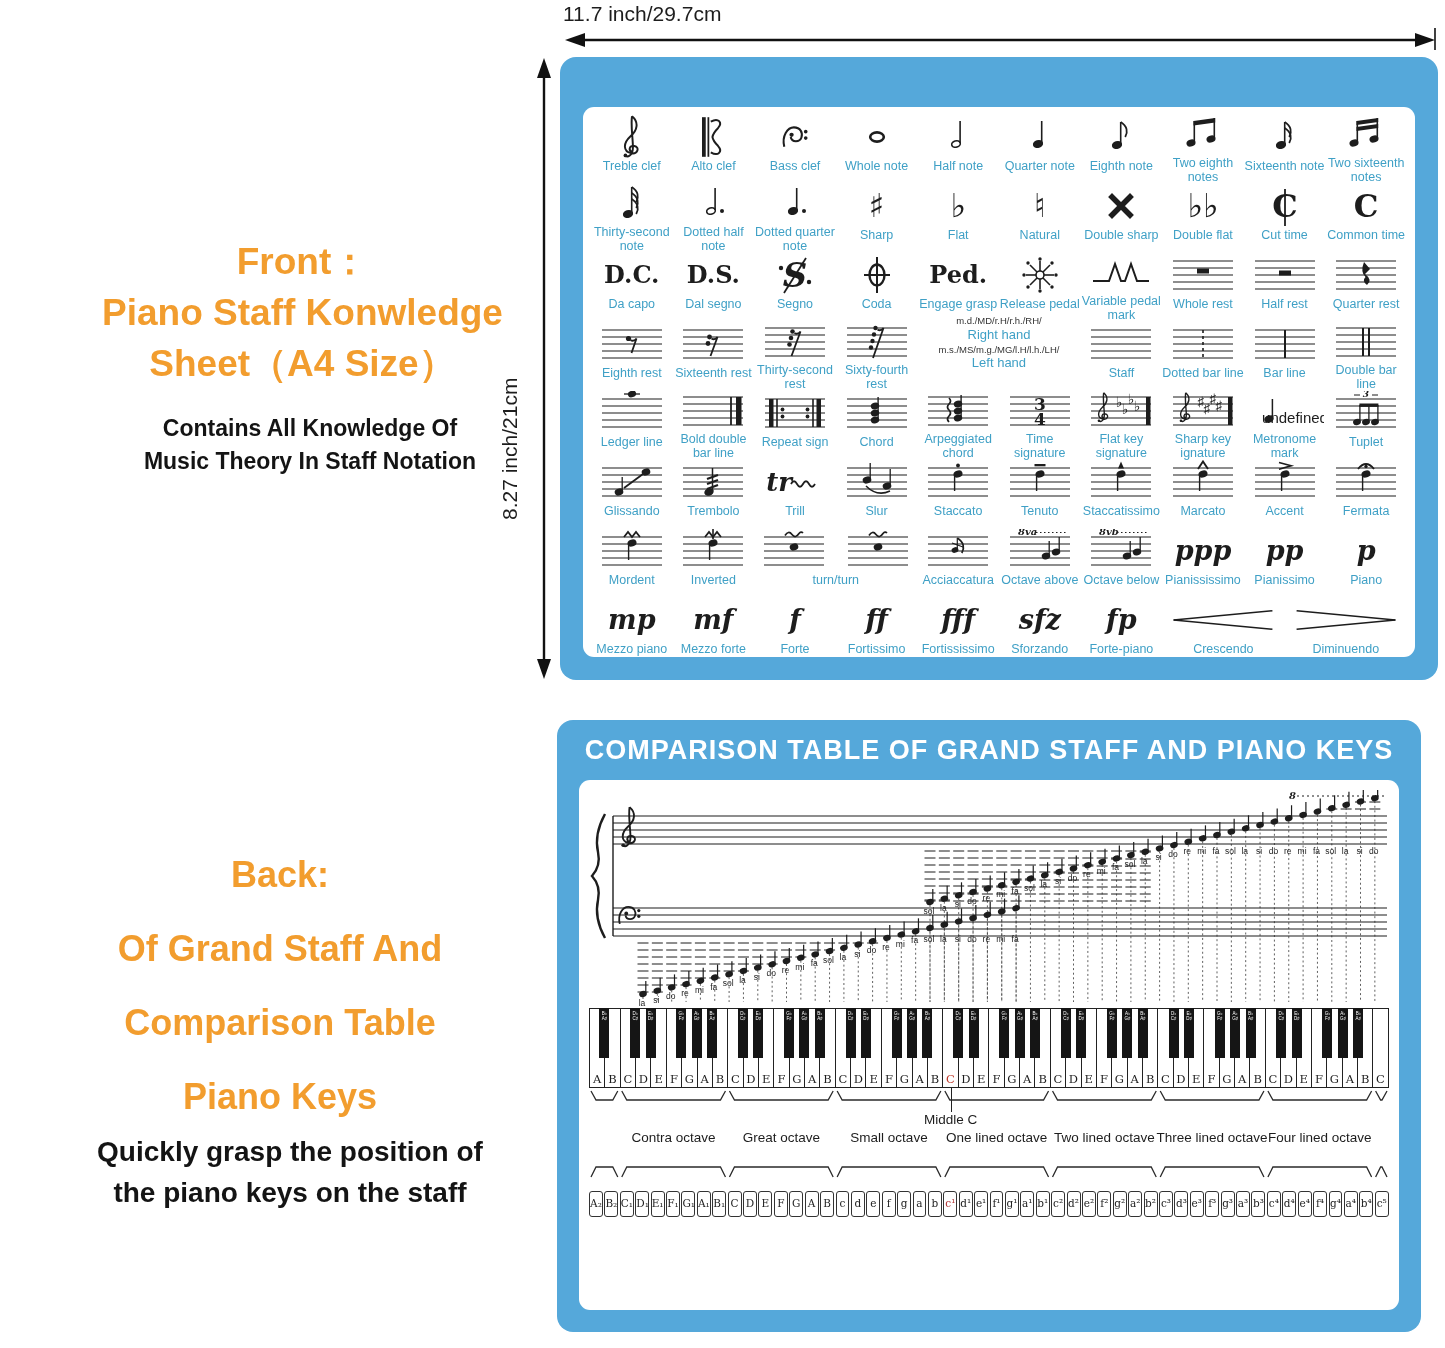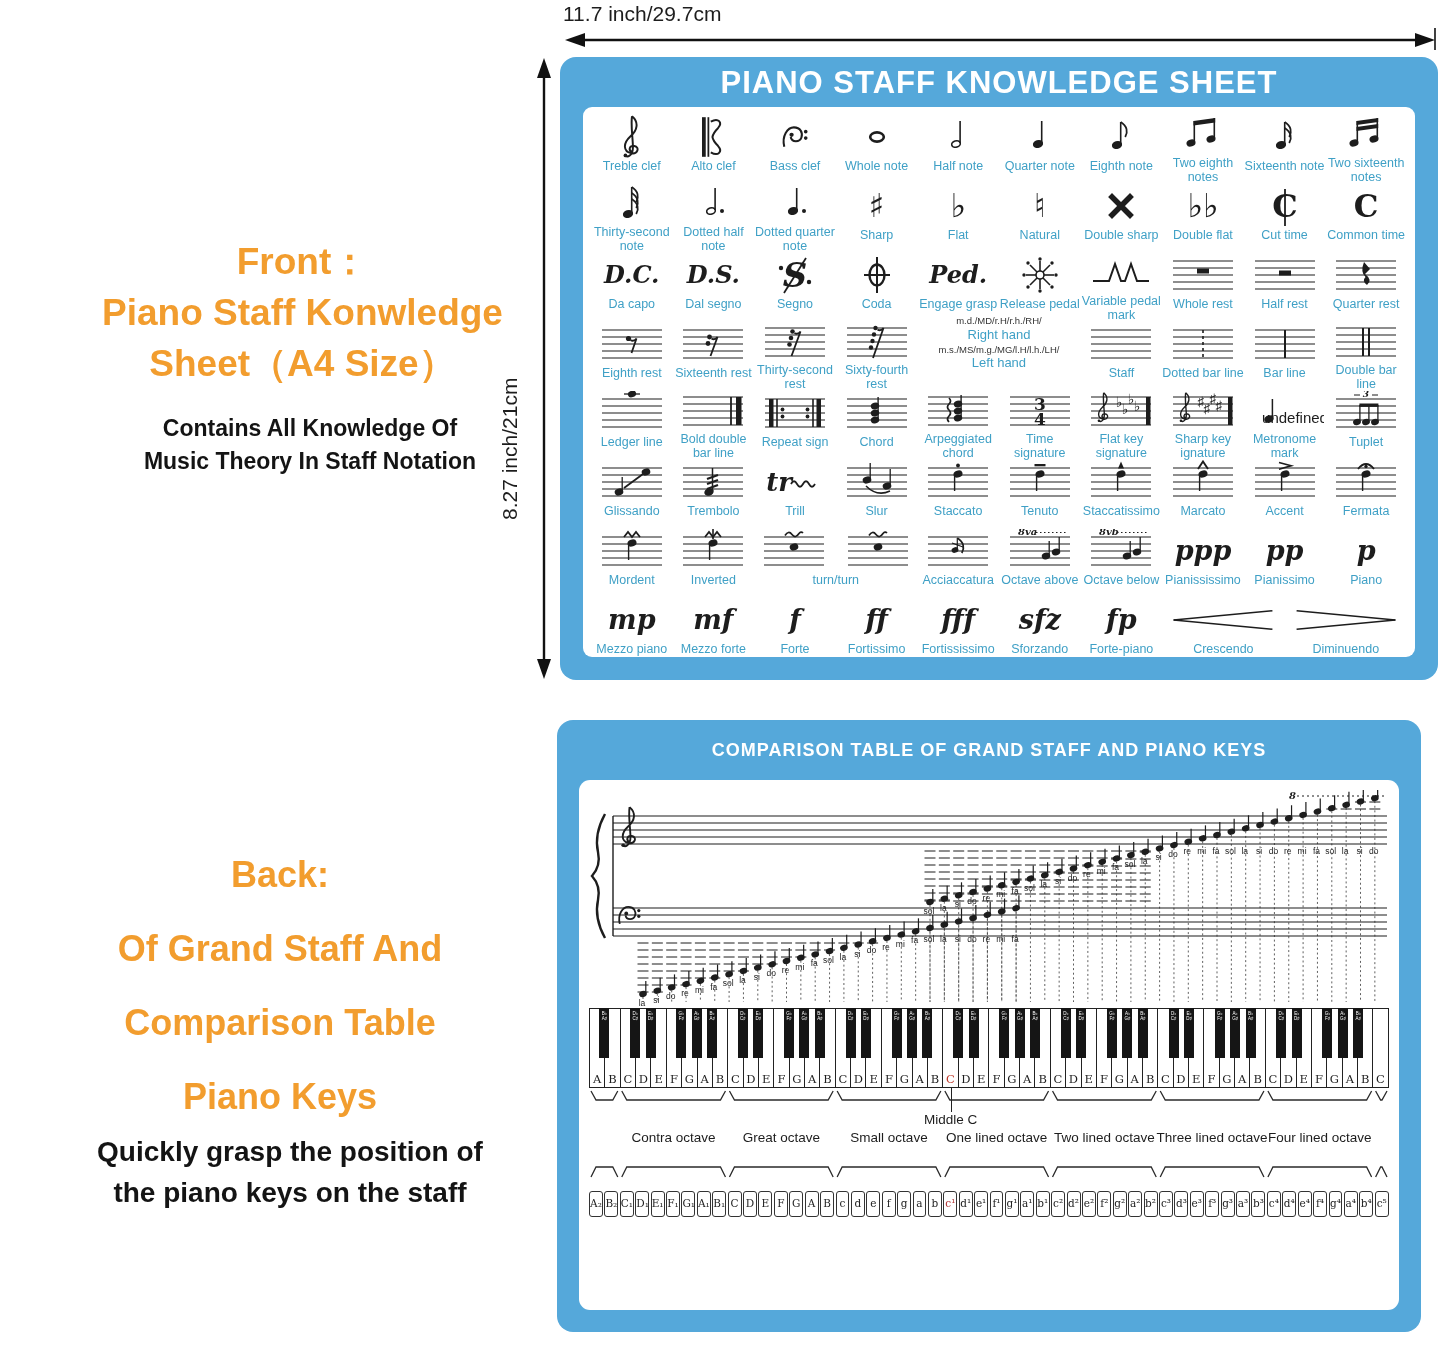--- a/index.html
+++ b/index.html
@@ -17,35 +17,35 @@
   #dim-top-arrow{position:absolute;left:563px;top:26px;}
   #dim-left-arrow{position:absolute;left:533px;top:57px;}
   #dim-left-label{position:absolute;left:498px;top:240px;height:280px;font-size:21px;
       writing-mode:vertical-rl;transform:rotate(180deg);white-space:nowrap;}
   
   .card{position:absolute;background:#55A8DA;border-radius:16px;}
   #card-front{left:560px;top:57px;width:878px;height:623px;}
   #card-back{left:557px;top:720px;width:864px;height:612px;}
   .card-title{color:#fff;font-weight:bold;text-align:center;letter-spacing:1px;}
   #card-front .card-title{font-size:31px;line-height:52px;height:52px;}
-  #card-back .card-title{font-size:18px;line-height:60px;height:68px;}
+  #card-back .card-title{font-size:27px;line-height:60px;height:68px;}
   .inner{position:absolute;background:#fff;border-radius:11px;}
-  #front-inner{left:23px;right:23px;top:50px;bottom:23px;padding:6px 8px;border-radius:9px;}
+  #front-inner{left:23px;right:23px;top:50px;bottom:23px;padding:6px 8px;}
   #back-inner{left:22px;right:22px;top:60px;bottom:22px;}
   
   .srow{display:flex;height:69px;}
   .scell{flex:1;display:flex;flex-direction:column;align-items:center;min-width:0;}
   .sym{height:47px;display:flex;align-items:center;justify-content:center;width:100%;}
   .sv{height:44px;width:78px;display:block;}
   .svt{height:44px;width:30px;display:block;}
   .svw{height:26px;width:110px;display:block;}
   .slbl{color:#3FA0C6;font-size:12.5px;line-height:1.08;text-align:center;}
   .dynt{font-family:"DejaVu Serif",serif;font-style:italic;font-weight:bold;font-size:27px;}
   .must{font-family:"DejaVu Sans",sans-serif;font-size:33px;line-height:44px;}
-  .itt{font-family:"DejaVu Serif",serif;font-style:italic;font-weight:bold;font-size:24px;}
+  .itt{font-family:"DejaVu Serif",serif;font-weight:bold;font-size:24px;}
   .sert{font-family:"DejaVu Serif",serif;font-weight:bold;font-size:31px;}
   .hands{display:flex;flex-direction:column;align-items:center;justify-content:flex-start;line-height:1.25;}
   .hands .hs{font-size:9.5px;color:#333;}
   .hands .hb{font-size:13px;color:#3FA0C6;}
   
   .kbwrap{width:800px;margin:0 auto;position:relative;}
   #grand-staff{display:block;margin:10px auto 0;}
   .kb{position:relative;height:80px;display:flex;margin-top:0;}
   .wk{flex:1;background:#fff;border:1px solid #222;margin-left:-1px;position:relative;}
   .wk:first-child{margin-left:0;}
@@ -99,21 +99,20 @@
   <line x1="872" y1="2" x2="872" y2="24" stroke="#111" stroke-width="1.6"></line>
 </svg>
 <svg id="dim-left-arrow" width="22" height="623" viewBox="0 0 22 623">
   <line x1="11" y1="12" x2="11" y2="611" stroke="#111" stroke-width="2.4"></line>
   <polygon points="11,1 4,21 18,21" fill="#111"></polygon>
   <polygon points="11,622 4,602 18,602" fill="#111"></polygon>
 </svg>
 <div id="dim-left-label">8.27 inch/21cm</div>
 
 <div class="card" id="card-front">
-  <div class="card-title">PIANO STAFF KNOWLEDGE SHEET</div>
   <div class="inner" id="front-inner">
       <div class="srow">
         <div class="scell">
           <div class="sym">
             <svg class="svt" viewBox="0 0 26 38">
               <path d="M13 1 C19 6 18 13 11.5 18.5 C5 24.5 5.5 31.5 12 33 C18 34.3 20 27.8 15 26.8 C10.5 26 9.5 31 13.5 32.2 M13 1 C11.8 9 13.8 20 13.8 28 C13.8 35 9 37.5 6.5 34.5" fill="none" stroke="#1d1d1d" stroke-width="1.7"></path>
               <circle cx="7.3" cy="35" r="1.6" fill="#1d1d1d"></circle>
             </svg>
           </div>
           <div class="slbl">Treble clef</div>

